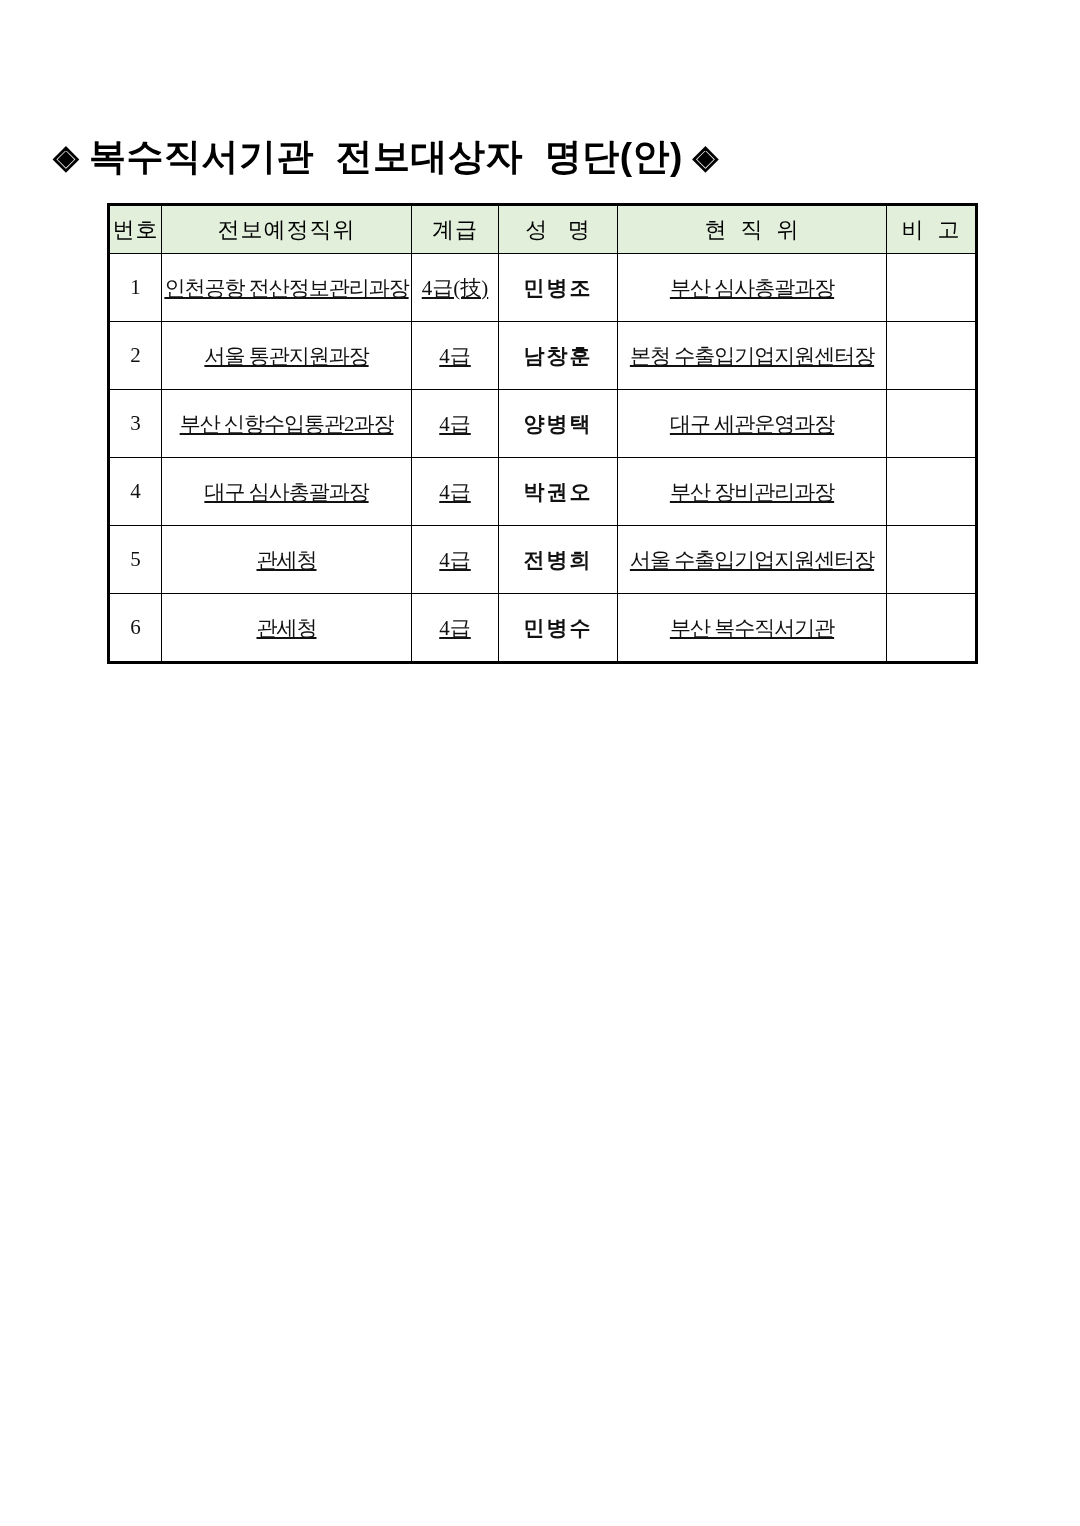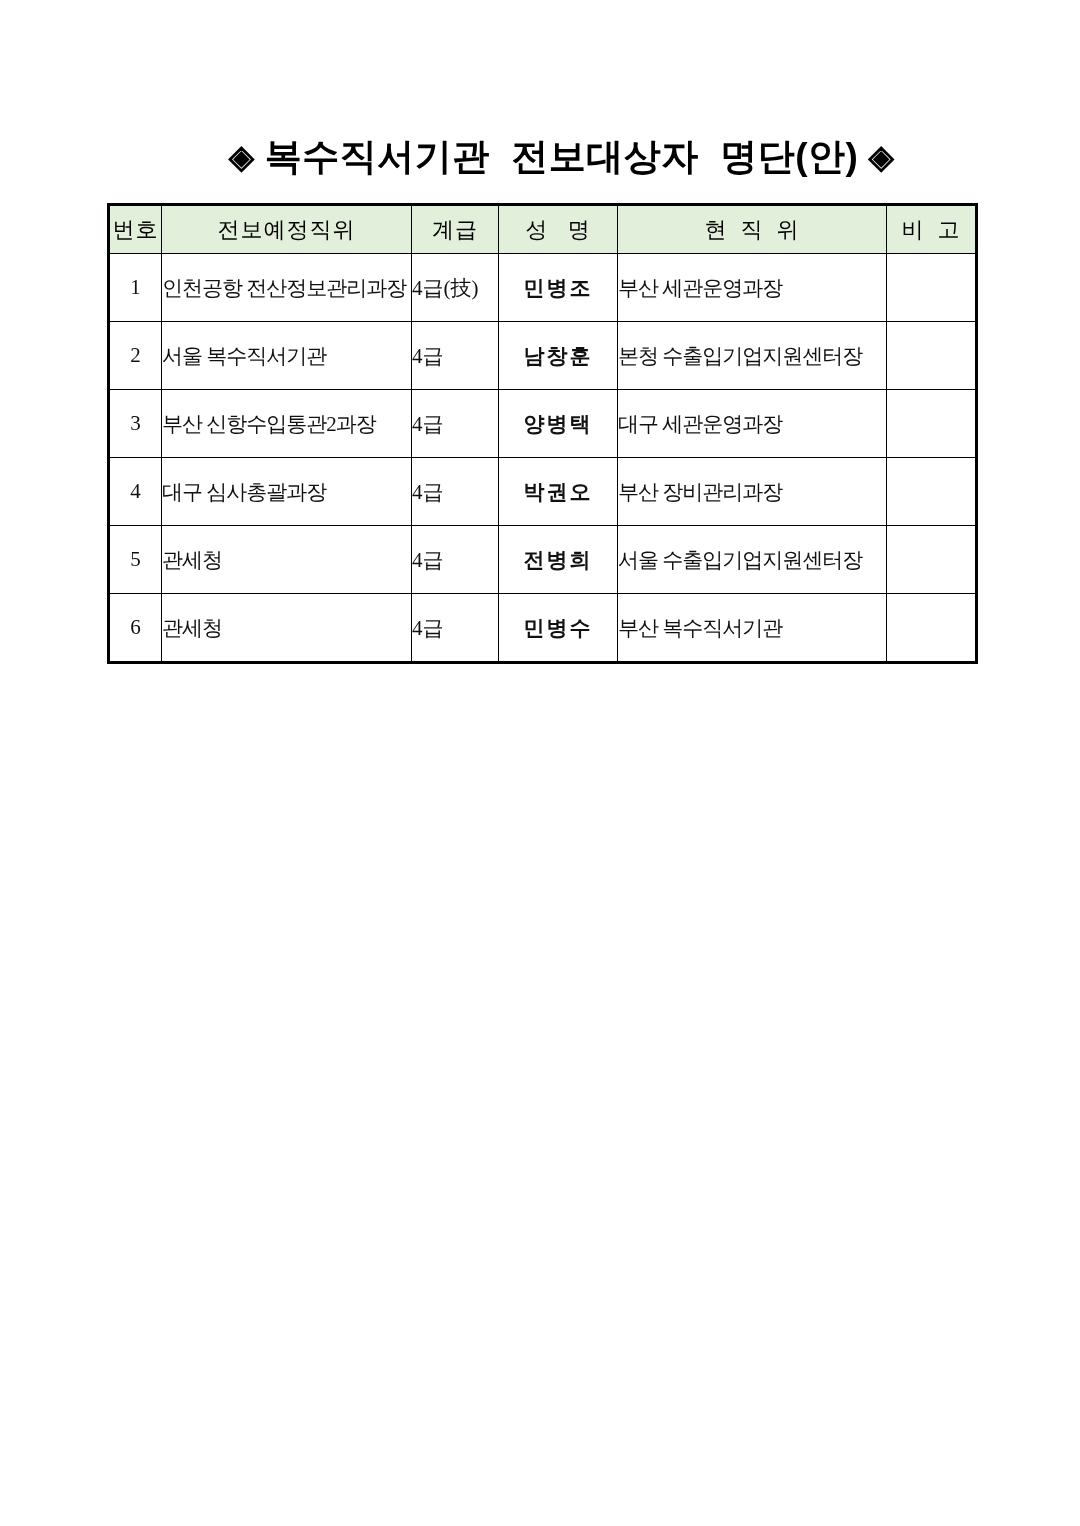--- a/index.html
+++ b/index.html
@@ -14,21 +14,21 @@
     background: #ffffff;
     overflow: hidden;
     font-family: "Liberation Serif", serif;
     color: #111111;
   }
   .doc-title {
     position: absolute;
     top: 90px;
     left: 0;
     width: 100%;
-    text-align: center;
+    text-align: left;
     font-family: "Liberation Sans", sans-serif;
     font-weight: 800;
     font-size: 37px;
     color: #000000;
     letter-spacing: 0.5px;
     white-space: pre;
   }
   .doc-title .decor {
     font-size: 33px;
     vertical-align: 1px;
@@ -61,27 +61,28 @@
     border: 1.4px solid var(--border-color, #000000);
     height: 67px;
     font-family: "Liberation Serif", serif;
     font-size: 21px;
     color: var(--body-text, #111111);
     vertical-align: middle;
     padding: 0;
     overflow: hidden;
   }
   td.col-no     { text-align: center; }
-  td.col-rank   { text-align: left; white-space: nowrap; }
+  td.col-rank   { text-align: center; white-space: nowrap; text-decoration: underline; }
   td.col-planned, td.col-current {
-    text-align: left;
+    text-align: center;
     padding-left: 7px;
     padding-right: 2px;
     letter-spacing: -1px;
     white-space: nowrap;
+    text-decoration: underline;
   }
   td.col-name {
     text-align: center;
     font-family: "Liberation Sans", sans-serif;
     font-weight: 700;
     font-size: 23px;
     letter-spacing: 2px;
     color: var(--name-color, #0000dd);
     white-space: nowrap;
   }
@@ -114,26 +115,26 @@
           <th>현  직  위</th>
           <th>비  고</th>
         </tr>
     </thead>
     <tbody>
         <tr>
           <td class="col-no">1</td>
           <td class="col-planned">인천공항 전산정보관리과장</td>
           <td class="col-rank">4급(技)</td>
           <td class="col-name">민병조</td>
-          <td class="col-current">부산 세관운영과장</td>
+          <td class="col-current">부산 심사총괄과장</td>
           <td class="col-note"></td>
         </tr>
         <tr>
           <td class="col-no">2</td>
-          <td class="col-planned">서울 복수직서기관</td>
+          <td class="col-planned">서울 통관지원과장</td>
           <td class="col-rank">4급</td>
           <td class="col-name">남창훈</td>
           <td class="col-current">본청 수출입기업지원센터장</td>
           <td class="col-note"></td>
         </tr>
         <tr>
           <td class="col-no">3</td>
           <td class="col-planned">부산 신항수입통관2과장</td>
           <td class="col-rank">4급</td>
           <td class="col-name">양병택</td>

